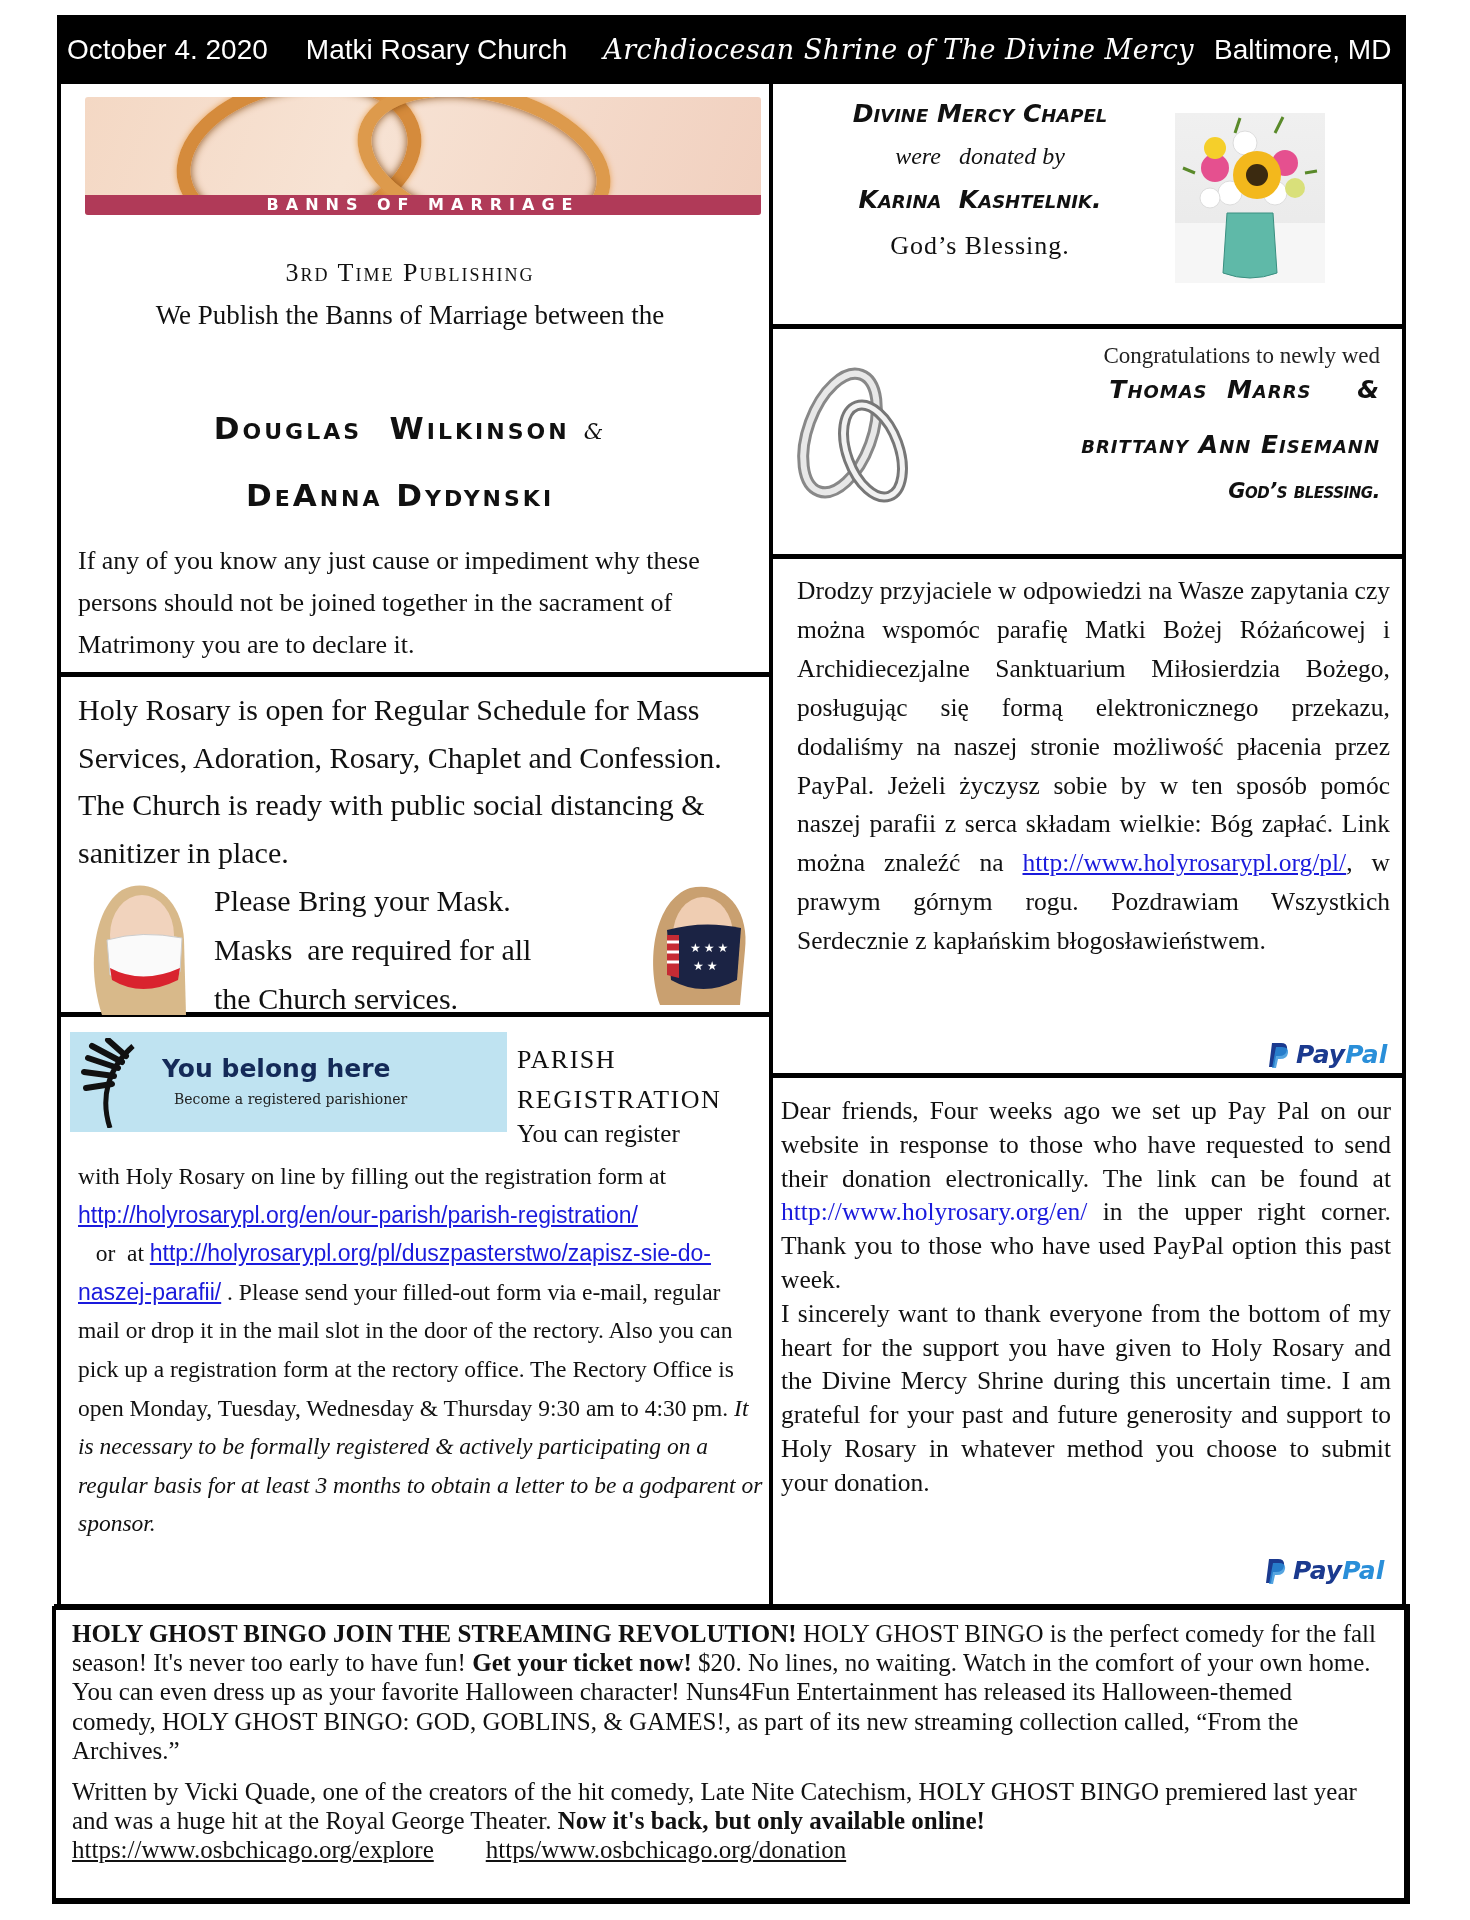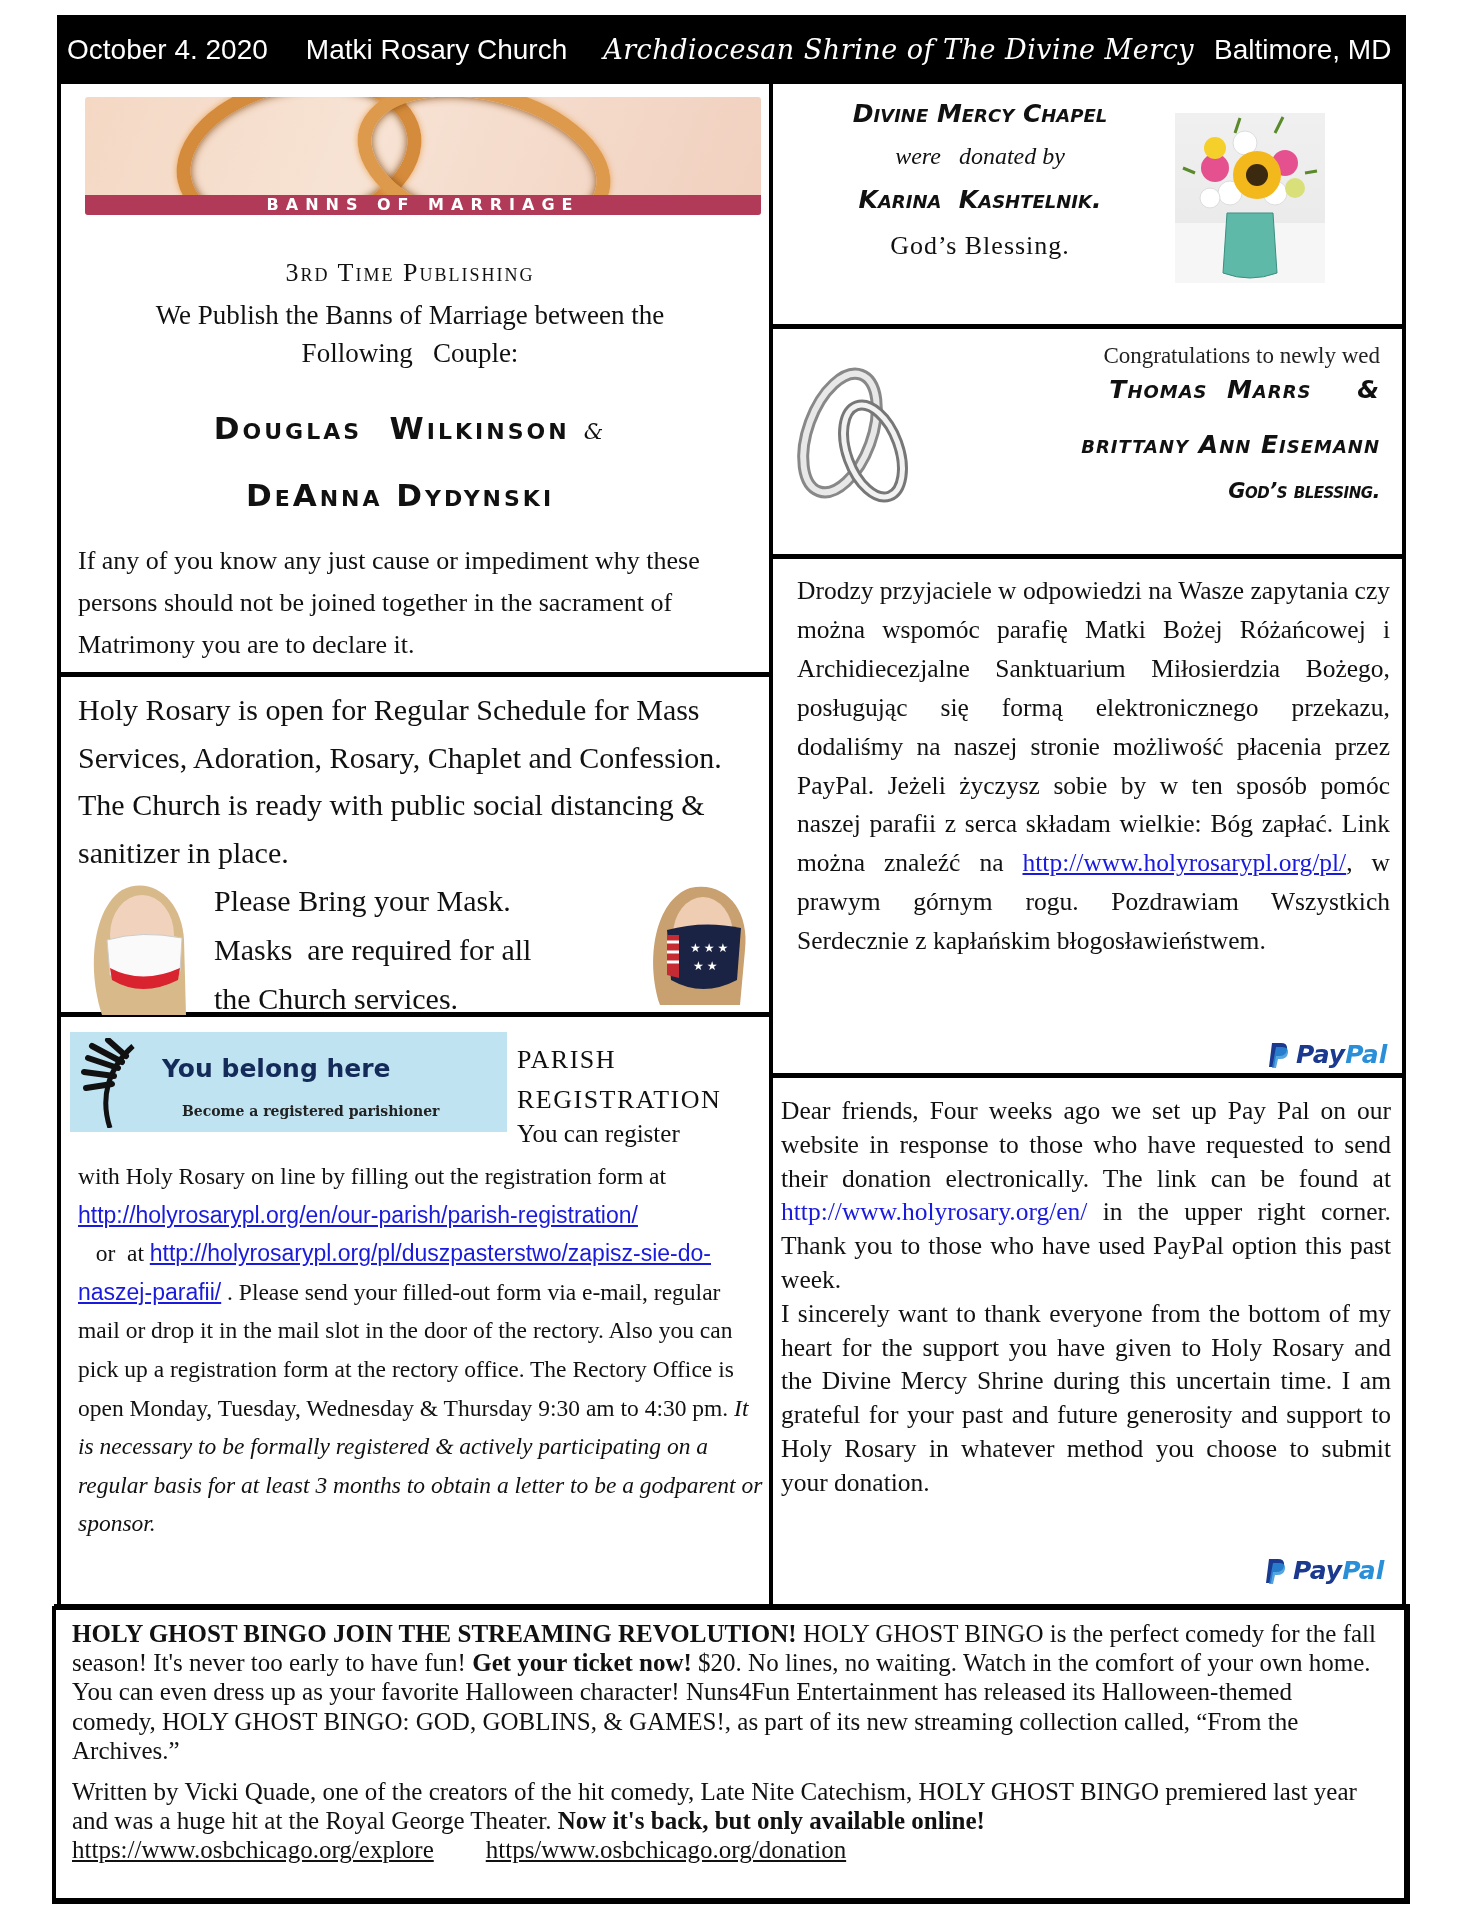--- a/index.html
+++ b/index.html
@@ -26,21 +26,21 @@
   .t-banns{left:60px;top:296px;width:700px;font-size:27px;line-height:38px;}
   .t-names{left:60px;font-family:"DejaVu Sans",sans-serif;font-weight:bold;font-variant:small-caps;letter-spacing:3px;font-size:31px;}
   .t-amp{font-family:"DejaVu Serif",serif;font-style:italic;font-weight:normal;font-size:22px;margin-left:14px;}
   .t-impediment{left:78px;top:540px;width:680px;font-size:26px;line-height:42px;}
 
   .schedule{left:78px;top:686px;width:680px;font-size:30px;line-height:47.5px;}
   .mask-lines{left:214px;top:876px;width:420px;font-size:30px;line-height:49px;}
   .reg-banner{left:70px;top:1032px;width:437px;height:100px;background:#bfe3f1;}
   .reg-banner .tree{position:absolute;left:8px;top:6px;width:70px;height:90px;}
   .reg-banner .l1{position:absolute;left:92px;top:22px;font-family:"DejaVu Sans",sans-serif;font-weight:bold;color:#142a58;font-size:25px;}
-  .reg-banner .l2{position:absolute;left:112px;top:59px;font-family:"DejaVu Serif",serif;font-weight:bold;font-size:14px;color:#222;margin-top:12px;}
+  .reg-banner .l2{position:absolute;left:104px;top:59px;font-family:"DejaVu Serif",serif;font-weight:normal;font-size:14px;color:#222;}
   .reg-head{left:517px;top:1040px;width:250px;font-size:26px;letter-spacing:1.5px;line-height:40px;}
   .reg-sub{left:517px;top:1120px;font-size:25px;}
   .reg-body{left:78px;top:1157px;width:686px;font-size:23.5px;line-height:38.6px;}
   .reg-body a{color:#1a1adc;text-decoration:underline;font-family:"Liberation Sans",sans-serif;font-size:23px;}
   .reg-body .it{font-style:italic;}
 
   .flowers-text{left:780px;top:92px;width:400px;text-align:center;}
   .flowers-text .fhead{font-family:"DejaVu Sans",sans-serif;font-weight:bold;font-style:italic;font-variant:small-caps;font-size:25px;line-height:43px;}
   .flowers-text .fdon{font-style:italic;font-size:24px;line-height:43px;}
   .flowers-text .fbless{font-size:26px;letter-spacing:1px;line-height:50px;}
@@ -87,21 +87,20 @@
 <div class="abs" style="left:52px;top:1606px;width:1358px;height:298px;border:4px solid #000;border-right-width:6px;border-bottom-width:6px;box-sizing:border-box;"></div>
 
 <div class="abs banner">
   <div class="ring1"></div>
   <div class="ring2"></div>
   <div class="strip">BANNS OF MARRIAGE</div>
 </div>
 <div class="abs t-publish center smallcaps">3rd Time Publishing</div>
 <div class="abs t-banns center">
   <div>We Publish the Banns of Marriage between the</div>
-  <div style="white-space:pre;">Following   Couple:</div>
 </div>
 <div class="abs t-names center" style="top:410px;width:700px;">
   <span style="white-space:pre;">Douglas  Wilkinson</span><span class="t-amp">&amp;</span>
 </div>
 <div class="abs t-names center" style="top:477px;width:680px;">DeAnna  Dydynski</div>
 <div class="abs t-impediment">If any of you know any just cause or impediment why these persons should not be joined together in the sacrament of Matrimony you are to declare it.</div>
 
 <div class="abs schedule">Holy Rosary is open for Regular Schedule for Mass Services,  Adoration,  Rosary,   Chaplet and  Confession.  The Church  is ready with public social  distancing  &amp;  sanitizer in place.</div>
 <div class="abs" style="left:82px;top:880px;width:118px;height:135px;">
   <svg width="118" height="135" viewBox="0 0 118 135">

